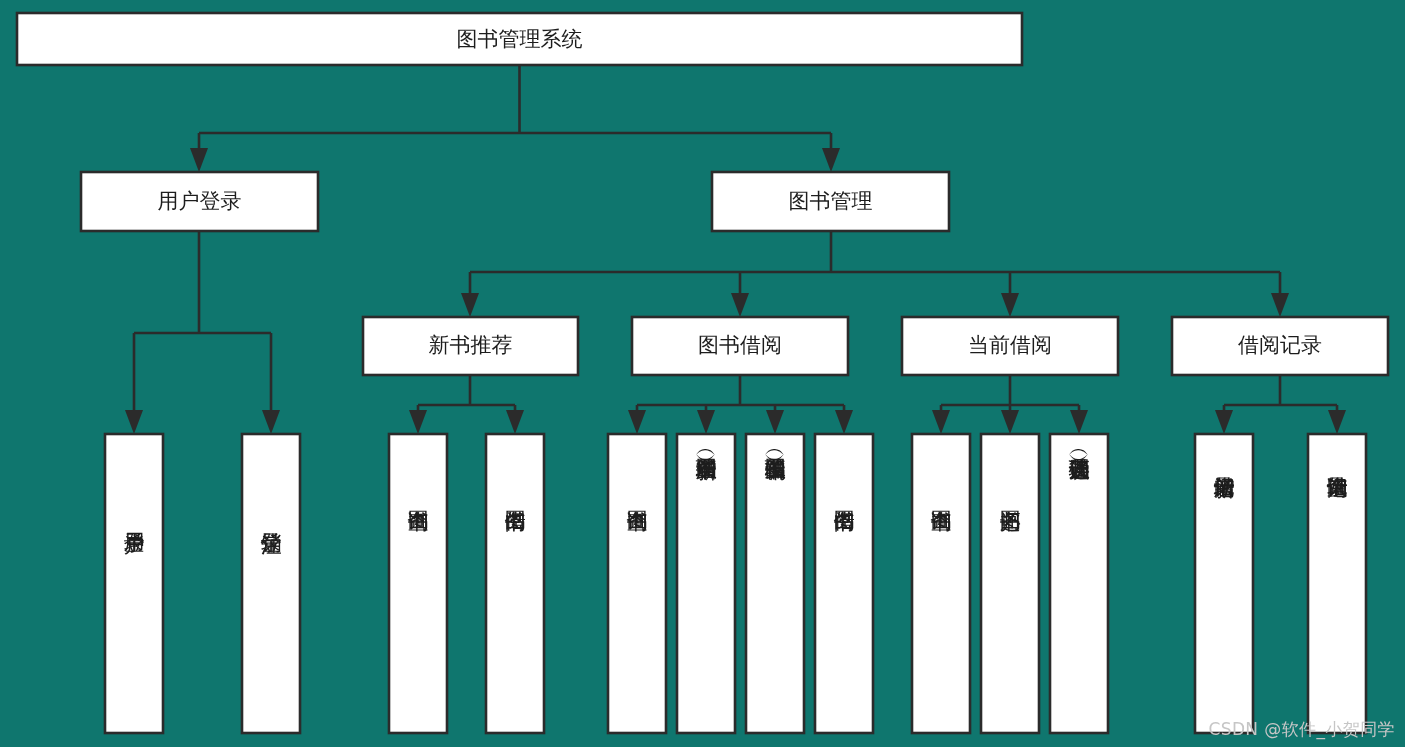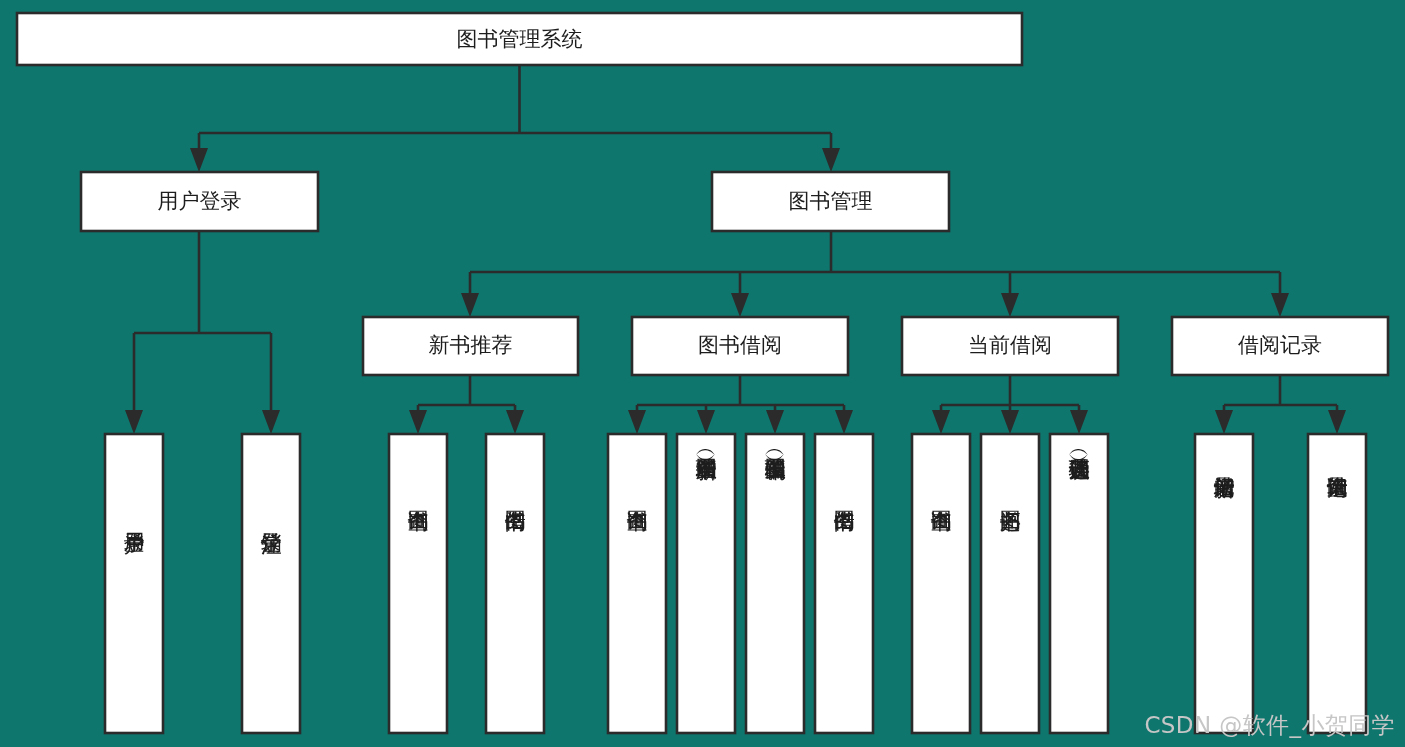--- a/index.html
+++ b/index.html
@@ -44,21 +44,21 @@
   }
   .arrow-head {
     fill: #2b2b2b;
     stroke: none;
   }
   .watermark {
     position: absolute;
     right: 10px;
     bottom: 6px;
     color: #c6c6c6;
-    font-size: 23px;
+    font-size: 17px;
     font-family: "DejaVu Sans", "Liberation Sans", sans-serif;
     letter-spacing: 0.4px;
     white-space: nowrap;
     pointer-events: none;
   }
   .vlabel-cell {
     position: absolute;
     display: flex;
     align-items: flex-start;
     justify-content: center;

